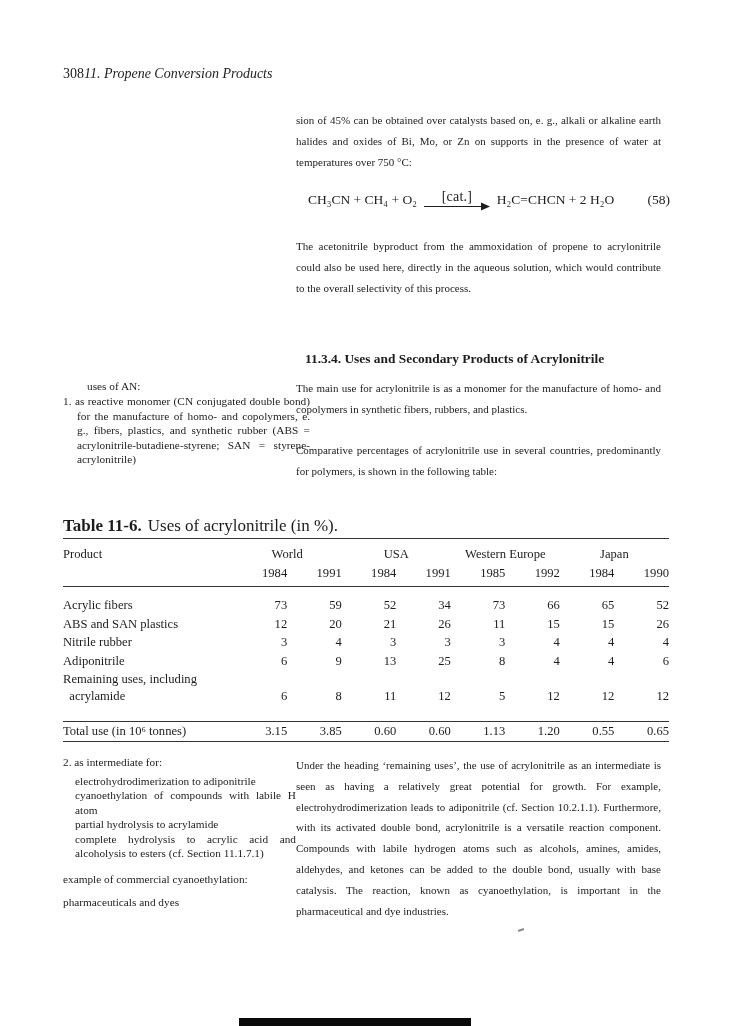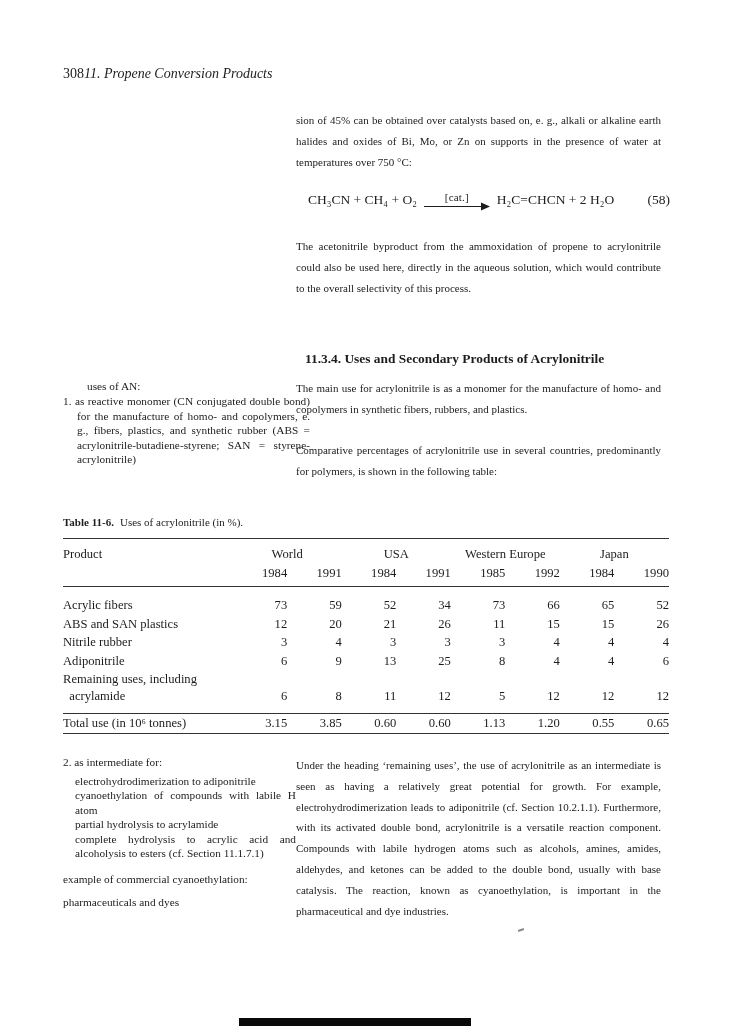--- a/index.html
+++ b/index.html
@@ -25,48 +25,48 @@
   .para3 { top:378px; }
   .para4 { top:440px; }
   .para5 { top:755px; }
 
   .section-heading { left:305px; top:351px; width:365px; font-size:13.4px; font-weight:bold; text-align:left; }
 
   
   .equation { left:308px; top:192px; width:362px; display:flex; align-items:flex-start; font-size:13.5px; }
   .eq-spacer { flex:1; }
   .arrow-wrap { display:flex; flex-direction:column; align-items:center; margin:0 7px; }
-  .cat-label { font-size:11px; line-height:10px; letter-spacing:0.2px; }
+  .cat-label { font-size:14px; line-height:10px; letter-spacing:0.2px; }
   .eq-num { font-size:13.5px; }
 
   
   .margin-note { left:63px; width:233px; font-size:11.3px; line-height:14.5px; text-align:justify; }
   .note1-title { top:379px;margin-left:24px; }
   .note1-item { top:394px; padding-left:14px; text-indent:-14px; }
   .note2-block { top:755px; }
   .note2-items { padding-left:12px; margin-top:4px; }
   .note2-items > div { margin:0; }
   .note3 { margin-top:11px; }
   .note4 { margin-top:9px; }
 
   
-  .table-caption { left:63px; top:516px; width:560px; font-size:11px; }
+  .table-caption { left:63px; top:516px; width:560px; font-size:17px; }
   .table-caption .cap-label { font-weight:bold; margin-right:6px; }
   .datatable-wrap { left:63px; top:538px; width:606px; }
   table.datatable { width:100%; border-collapse:collapse; font-size:12.6px; color:#1c1c1c; }
   table.datatable th, table.datatable td { font-weight:normal; padding:1px 0; line-height:16.5px; }
   th.prod-h { text-align:left; vertical-align:top; width:168px; }
   th.grp { text-align:center; }
   th.yr { text-align:right; width:54px; padding-right:6px; }
   thead tr:first-child th { border-top:1px solid #333; padding-top:7px; }
   thead tr.year-row th, thead th.prod-h { border-bottom:1px solid #333; }
   thead tr.year-row th { padding-bottom:5px; }
   tbody td { vertical-align:bottom; }
   tbody tr:first-child td { padding-top:10px; }
-  tbody tr:last-child td { padding-bottom:9px;font-family:Liberation Serif, serif; }
+  tbody tr:last-child td { padding-bottom:17px;font-family:Liberation Serif, serif; }
   td.prod { text-align:left; white-space:pre-line; }
   td.num { text-align:right; padding-right:6px; }
   tfoot td { border-top:1px solid #333; border-bottom:1px solid #333; padding-top:8px; padding-bottom:9px; }
 
   
   .speck { left:518px; top:929px; width:6px; height:2px; background:#8a8a8a; transform:rotate(-18deg); }
   .bottom-bar { left:239px; top:1018px; width:232px; height:8px; background:#0a0a0a; }
 </style>
 </head>
 <body>

